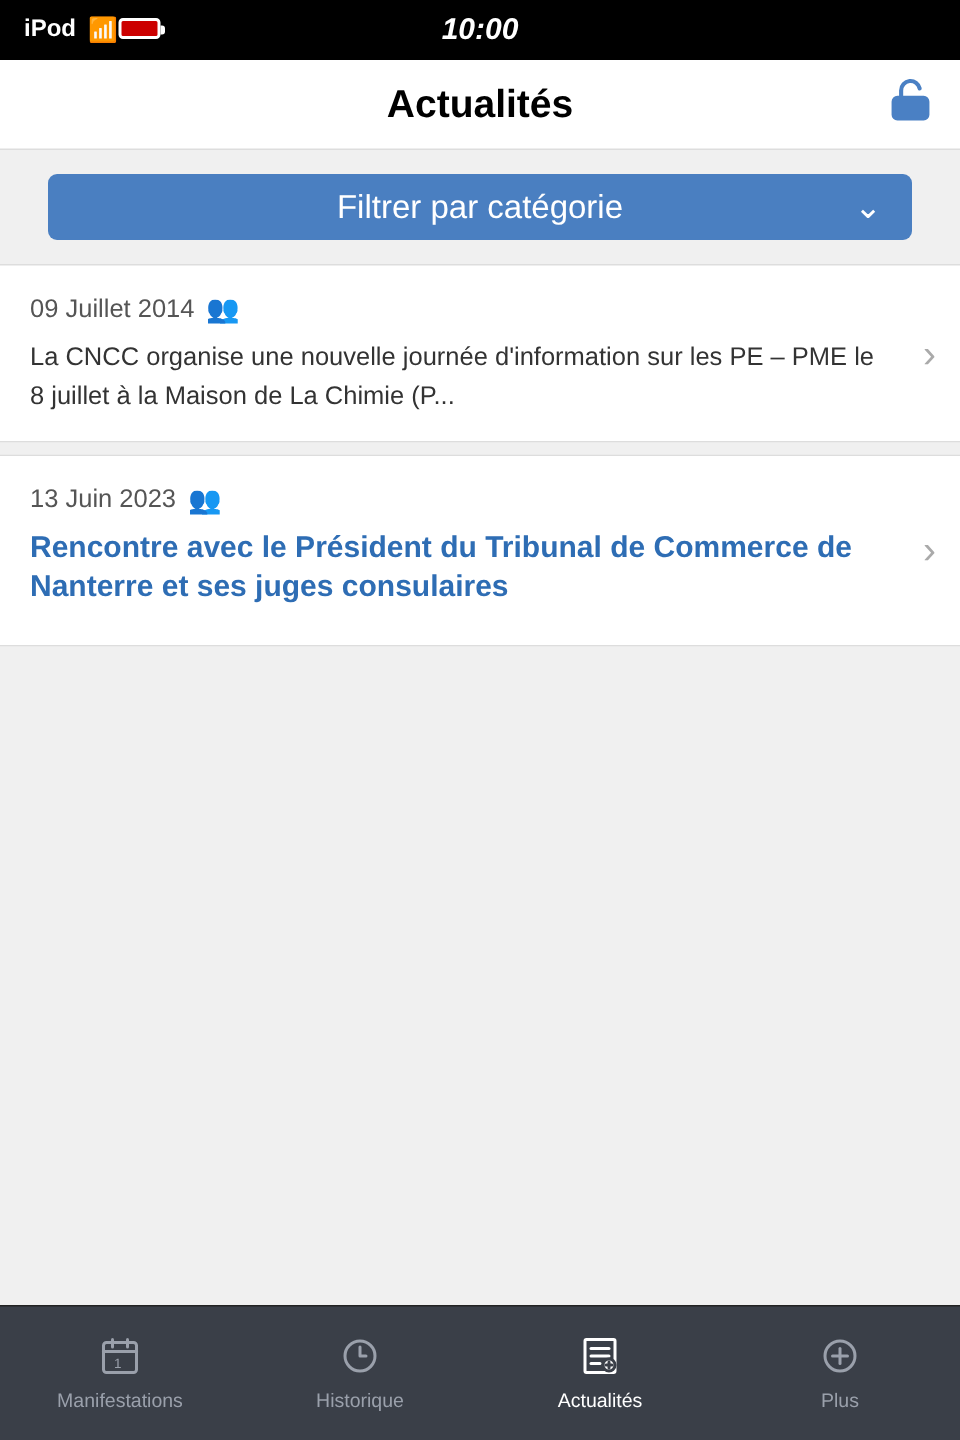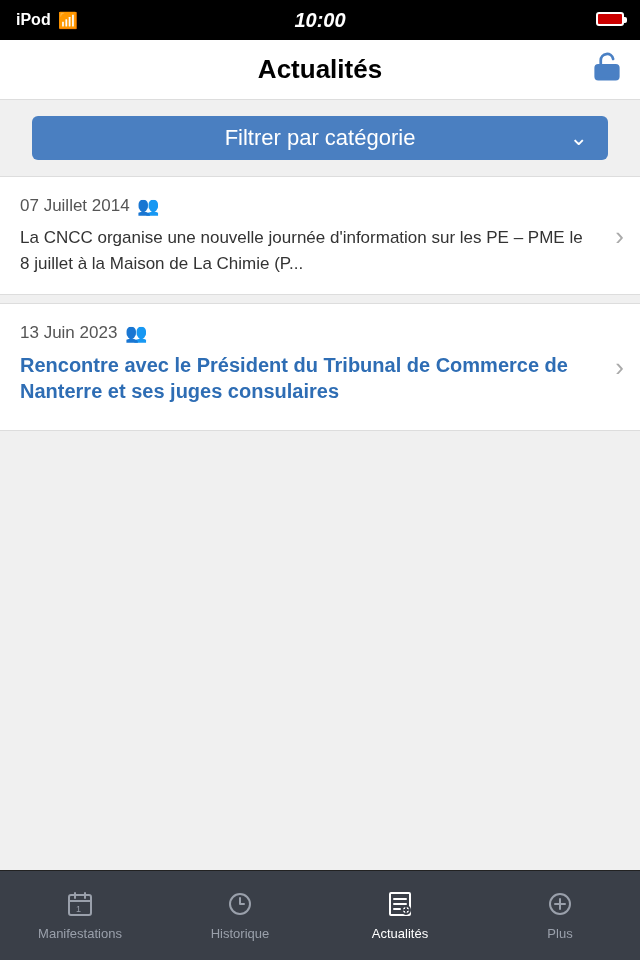--- a/index.html
+++ b/index.html
@@ -15,21 +15,20 @@
       flex-direction: column;
     }
 
     
     .status-bar {
       background: #000;
       color: #fff;
       height: 40px;
       display: flex;
       align-items: center;
-      justify-content: space-between;
       padding: 0 16px;
       font-size: 18px;
       font-weight: 600;
       flex-shrink: 0;
     }
     .status-left {
       display: flex;
       align-items: center;
       gap: 8px;
       font-size: 16px;
@@ -251,21 +250,21 @@
 
   <div style="margin: 16px;">
     <div class="filter-bar">
       <span class="filter-label">Filtrer par catégorie</span>
       <span class="filter-chevron">⌄</span>
     </div>
   </div>
 
   <div class="news-item">
     <div class="news-meta">
-      <span class="news-date">07 Juillet 2014</span>
+      <span class="news-date">09 Juillet 2014</span>
       <span class="news-icon">👥</span>
     </div>
     <div class="news-excerpt">La CNCC organise une nouvelle journée d'information sur les PE – PME le 8 juillet à la Maison de La Chimie (P...</div>
     <span class="news-arrow">›</span>
   </div>
 
   <div class="news-item">
     <div class="news-meta">
       <span class="news-date">13 Juin 2023</span>
       <span class="news-icon">👥</span>

